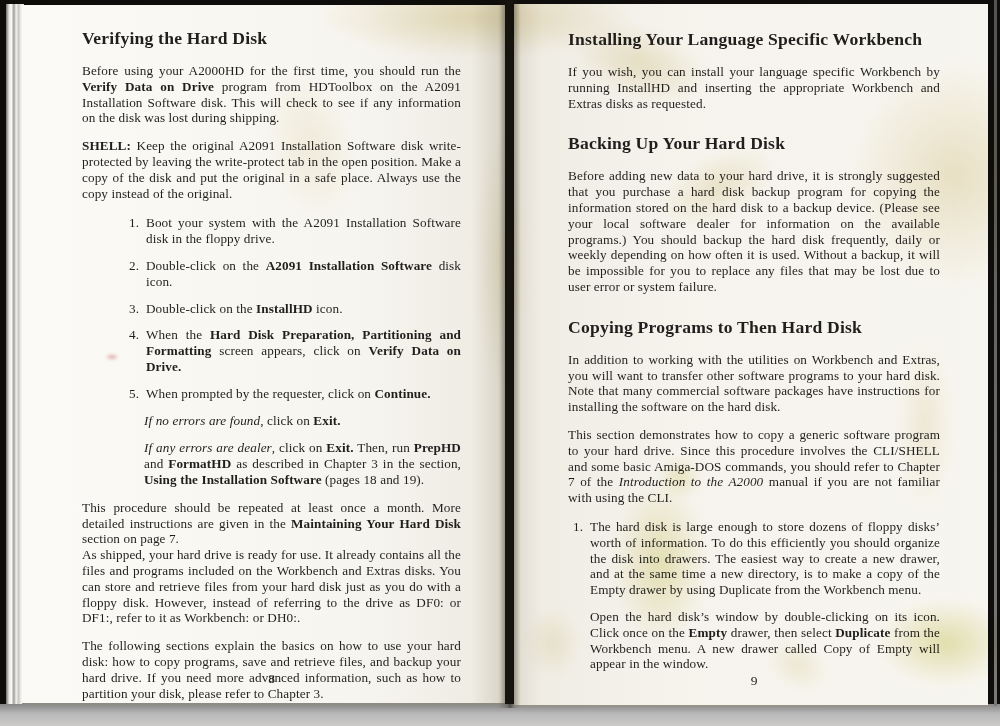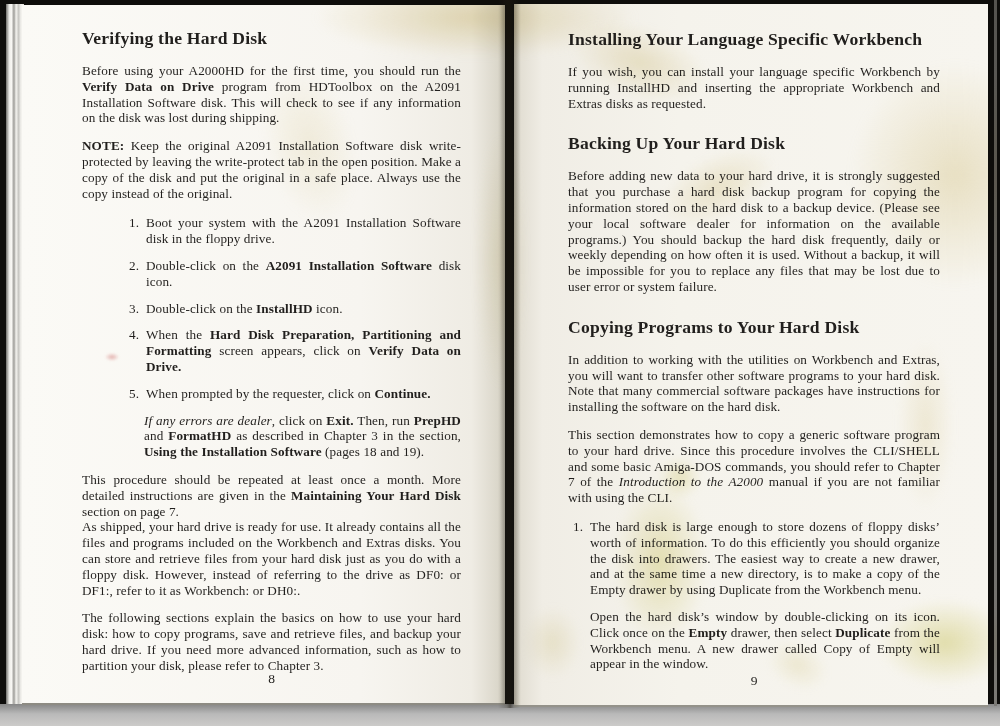--- a/index.html
+++ b/index.html
@@ -51,21 +51,21 @@
 
   <div class="tray"></div>
   <div class="edge-stack"></div>
   <div class="right-edge-line"></div>
 
   <div class="page" id="left-page">
     <div class="heading">Verifying the Hard Disk</div>
 
     <div class="block para"><span>Before using your A2000HD for the first time, you should run the </span><span class="b">Verify Data on Drive</span><span> program from HDToolbox on the A2091 Installation Software disk. This will check to see if any information on the disk was lost during shipping.</span></div>
 
-    <div class="block para" style="margin-bottom:14px;"><span class="b">NOTE:</span><span> Keep the original A2091 Installation Software disk write-protected by leaving the write-protect tab in the open position. Make a copy of the disk and put the original in a safe place. Always use the copy instead of the original.</span></div>
+    <div class="block para" style="margin-bottom:14px;"><span class="b">SHELL:</span><span> Keep the original A2091 Installation Software disk write-protected by leaving the write-protect tab in the open position. Make a copy of the disk and put the original in a safe place. Always use the copy instead of the original.</span></div>
 
     <div class="block list-item">
       <span class="num">1.</span>
       <div class="li-text"><span>Boot your system with the A2091 Installation Software disk in the floppy drive.</span></div>
     </div>
     <div class="block list-item">
       <span class="num">2.</span>
       <div class="li-text"><span>Double-click on the </span><span class="b">A2091 Installation Software</span><span> disk icon.</span></div>
     </div>
     <div class="block list-item">
@@ -74,41 +74,42 @@
     </div>
     <div class="block list-item">
       <span class="num">4.</span>
       <div class="li-text"><span>When the </span><span class="b">Hard Disk Preparation, Partitioning and Formatting</span><span> screen appears, click on </span><span class="b">Verify Data on Drive.</span></div>
     </div>
     <div class="block list-item">
       <span class="num">5.</span>
       <div class="li-text"><span>When prompted by the requester, click on </span><span class="b">Continue.</span></div>
     </div>
 
+    <div class="block para indent-l"><span class="i">If no errors are found</span><span>, click on </span><span class="b">Exit.</span></div>
     <div class="block para indent-l"><span class="i">If any errors are dealer</span><span>, click on </span><span class="b">Exit.</span><span> Then, run </span><span class="b">PrepHD</span><span> and </span><span class="b">FormatHD</span><span> as described in Chapter 3 in the section, </span><span class="b">Using the Installation Software</span><span> (pages 18 and 19).</span></div>
 
     <div class="block para" style="margin-bottom:0;"><span>This procedure should be repeated at least once a month. More detailed instructions are given in the </span><span class="b">Maintaining Your Hard Disk</span><span> section on page 7.</span></div>
 
 
     <div class="block para"><span>As shipped, your hard drive is ready for use. It already contains all the files and programs included on the Workbench and Extras disks. You can store and retrieve files from your hard disk just as you do with a floppy disk. However, instead of referring to the drive as DF0: or DF1:, refer to it as Workbench: or DH0:.</span></div>
     <div class="block para"><span>The following sections explain the basics on how to use your hard disk: how to copy programs, save and retrieve files, and backup your hard drive. If you need more advanced information, such as how to partition your disk, please refer to Chapter 3.</span></div>
 
     <div class="page-num">8</div>
   </div>
 
   <div class="page" id="right-page">
     <div class="heading">Installing Your Language Specific Workbench</div>
 
     <div class="block para" style="margin-bottom:0;"><span>If you wish, you can install your language specific Workbench by running InstallHD and inserting the appropriate Workbench and Extras disks as requested.</span></div>
 
     <div class="heading mt-sec">Backing Up Your Hard Disk</div>
 
     <div class="block para" style="margin-bottom:0;"><span>Before adding new data to your hard drive, it is strongly suggested that you purchase a hard disk backup program for copying the information stored on the hard disk to a backup device. (Please see your local software dealer for information on the available programs.) You should backup the hard disk frequently, daily or weekly depending on how often it is used. Without a backup, it will be impossible for you to replace any files that may be lost due to user error or system failure.</span></div>
 
-    <div class="heading mt-sec">Copying Programs to Your Hard Disk</div>
+    <div class="heading mt-sec">Copying Programs to Then Hard Disk</div>
 
     <div class="block para"><span>In addition to working with the utilities on Workbench and Extras, you will want to transfer other software programs to your hard disk. Note that many commercial software packages have instructions for installing the software on the hard disk.</span></div>
     <div class="block para" style="margin-bottom:13px;"><span>This section demonstrates how to copy a generic software program to your hard drive. Since this procedure involves the CLI/SHELL and some basic Amiga-DOS commands, you should refer to Chapter 7 of the </span><span class="i">Introduction to the A2000</span><span> manual if you are not familiar with using the CLI.</span></div>
 
     <div class="block list-item">
       <span class="num">1.</span>
       <div class="li-text"><span>The hard disk is large enough to store dozens of floppy disks’ worth of information. To do this efficiently you should organize the disk into drawers. The easiest way to create a new drawer, and at the same time a new directory, is to make a copy of the Empty drawer by using Duplicate from the Workbench menu.</span></div>
     </div>
 
     <div class="block para indent-r"><span>Open the hard disk’s window by double-clicking on its icon. Click once on the </span><span class="b">Empty</span><span> drawer, then select </span><span class="b">Duplicate</span><span> from the Workbench menu. A new drawer called Copy of Empty will appear in the window.</span></div>

